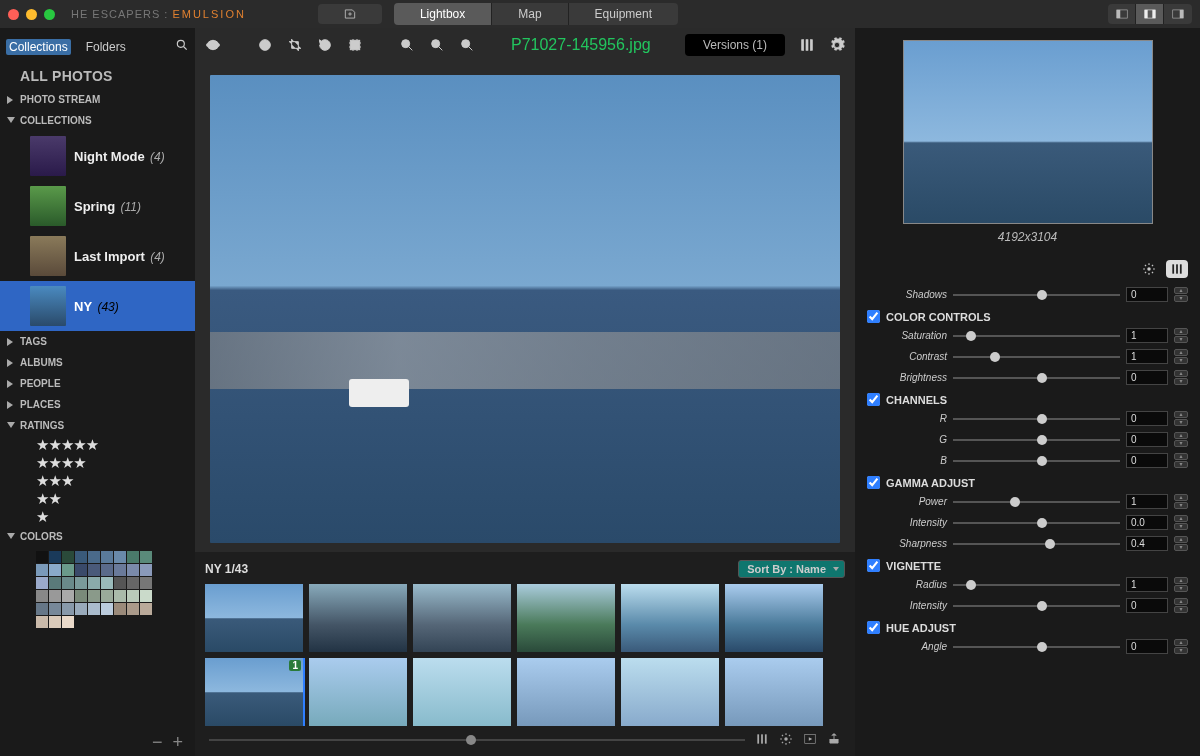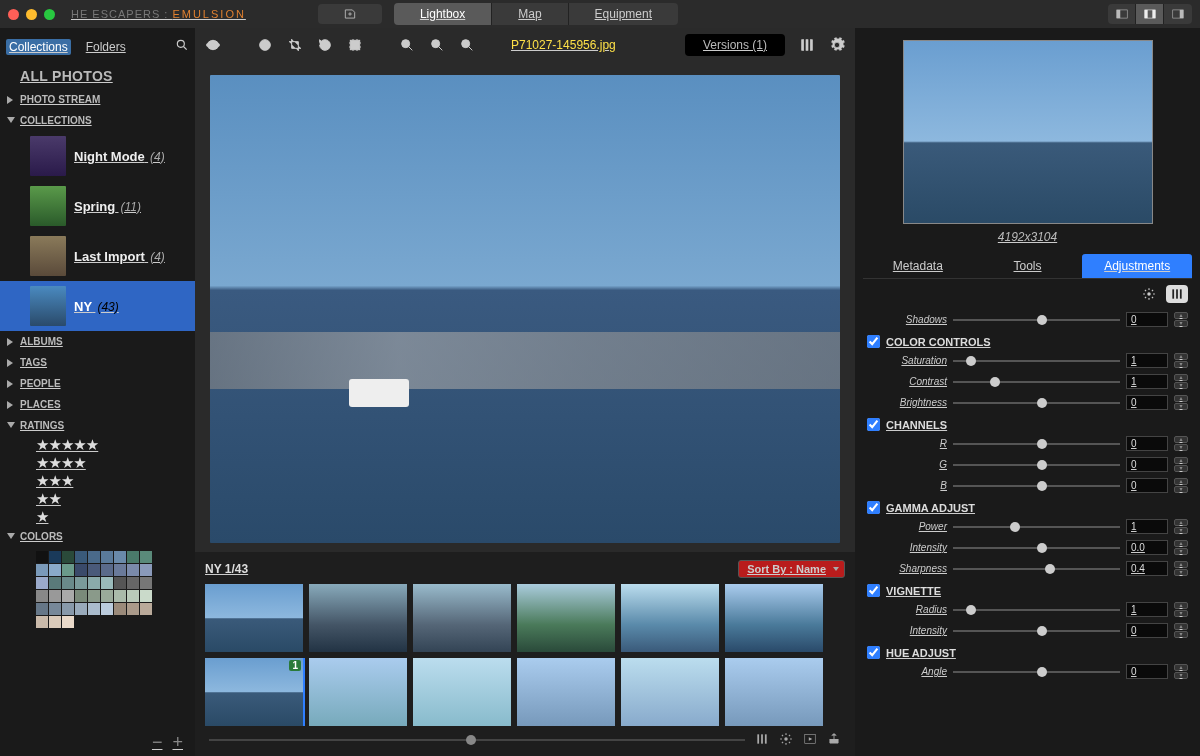--- a/index.html
+++ b/index.html
@@ -1,17 +1,17 @@
 <!DOCTYPE html>
 <html><head>
 <meta charset="utf-8">
 <style>
 * { margin:0; padding:0; box-sizing:border-box; font-family:-apple-system,Helvetica,Arial,sans-serif; -webkit-font-smoothing:antialiased; }
 body { width:1200px; height:756px; background:#1e1e1e; color:#ccc; overflow:hidden; font-size:12px; }
-.app { display:flex; flex-direction:column; height:756px;text-decoration:underline; }
+.app { display:flex; flex-direction:column; height:756px; }
 
 
 .topbar { height:28px; background:#2b2b2b; display:flex; align-items:center; padding:0 8px; gap:12px; }
 .traffic { display:flex; gap:7px; margin-right:4px;}
 .traffic span { width:11px; height:11px; border-radius:50%; display:inline-block;}
 .tl-close{background:#ff5f57;} .tl-min{background:#febc2e;} .tl-max{background:#28c840;}
 .brand { font-size:11px; letter-spacing:1px; color:#777;}
 .brand b{ color:#e08030; font-weight:500; letter-spacing:2px;}
 .seg { display:flex; border-radius:4px; overflow:hidden; margin:0 auto;}
 .seg .btn { background:#3a3a3a; color:#ccc; padding:4px 26px; font-size:12px; cursor:pointer; border-right:1px solid #222;}
@@ -52,29 +52,29 @@
 .swatches{padding:4px 8px 4px 36px;display:flex;flex-wrap:wrap;gap:1px;width:165px;}
 .sw{width:12px;height:12px;}
 .sb-foot{height:28px;display:flex;justify-content:flex-end;align-items:center;gap:10px;padding:0 12px;color:#888;font-size:18px;}
 
 
 .center{flex:1;display:flex;flex-direction:column;background:#2a2a2a;min-width:0;}
 .toolbar{height:34px;background:#2a2a2a;display:flex;align-items:center;gap:14px;padding:0 10px;color:#ccc;}
 .toolbar .sp{flex:1;}
 .toolbar svg{width:16px;height:16px;fill:#ccc;stroke:#ccc;}
 .tool{cursor:pointer;display:flex;align-items:center;}
-.fname{font-size:12px;color:#fde047;}
+.fname{font-size:16px;color:#22c55e;}
 .versions{background:#000000;color:#bbb;padding:4px 18px;border-radius:4px;font-size:12px;}
 .preview{flex:1;background:#2a2a2a;display:flex;align-items:center;justify-content:center;padding:10px 10px 6px;}
 .photo{width:630px;height:468px;background:linear-gradient(to bottom,#5a8fc0 0%,#7aa8d0 45%,#3a5a80 46%,#2a4a6a 100%);position:relative;border-radius:1px;}
 .skyline{position:absolute;left:0;right:0;top:55%;height:12%;background:linear-gradient(to right,#888 0%,#aaa 30%,#999 60%,#888 100%);opacity:.6;}
 .boat{position:absolute;left:22%;top:65%;width:60px;height:28px;background:#eee;border-radius:3px;}
 .filmstrip{background:#1e1e1e;padding:6px 10px 4px;}
 .fs-head{display:flex;align-items:center;padding:2px 0 6px;font-size:12px;font-weight:600;color:#ddd;}
-.sortby{margin-left:auto;background:#b91c1c;border:1px solid #555;padding:2px 18px 2px 8px;font-size:11px;color:#ccc;border-radius:3px;position:relative;}
+.sortby{margin-left:auto;background:#0f766e;border:1px solid #555;padding:2px 18px 2px 8px;font-size:11px;color:#ccc;border-radius:3px;position:relative;}
 .sortby::after{content:'';position:absolute;right:5px;top:6px;border-left:3px solid transparent;border-right:3px solid transparent;border-top:4px solid #aaa;}
 .thumbs{display:flex;gap:6px;overflow:hidden;}
 .thumb{width:98px;height:68px;background:linear-gradient(to bottom,#6a9ed0 0%,#8db8de 50%,#3a5a7a 51%,#2a4a66 100%);flex:none;position:relative;}
 .thumbs.row2{margin-top:6px;}
 .thumb.sel{outline:2px solid #2f7fff;}
 .thumb .badge{position:absolute;top:2px;right:2px;background:#2a7a3a;color:#fff;font-size:10px;padding:0 3px;border-radius:2px;font-weight:700;}
 .fs-foot{height:26px;display:flex;align-items:center;gap:10px;padding:2px 4px 0;color:#aaa;}
 .fs-foot .scrub{flex:1;display:flex;align-items:center;}
 .scrub-line{flex:1;height:2px;background:#444;position:relative;}
 .scrub-handle{position:absolute;left:48%;top:-4px;width:10px;height:10px;border-radius:50%;background:#888;}
@@ -186,22 +186,22 @@
           </div>
         <div class="coll-item">
             <div class="coll-thumb ct3"></div>
             <div><span class="coll-name">Last Import</span> <span class="coll-count">(4)</span></div>
           </div>
         <div class="coll-item sel">
             <div class="coll-thumb ct4"></div>
             <div><span class="coll-name">NY</span> <span class="coll-count">(43)</span></div>
           </div>
 
+        <div class="sb-section"><span class="tri r"></span><span>TAGS</span></div>
         <div class="sb-section"><span class="tri r"></span><span>ALBUMS</span></div>
-        <div class="sb-section"><span class="tri r"></span><span>TAGS</span></div>
         <div class="sb-section"><span class="tri r"></span><span>PEOPLE</span></div>
         <div class="sb-section"><span class="tri r"></span><span>PLACES</span></div>
         <div class="sb-section"><span class="tri d"></span><span>RATINGS</span></div>
         <div class="stars">★★★★★</div>
         <div class="stars">★★★★</div>
         <div class="stars">★★★</div>
         <div class="stars">★★</div>
         <div class="stars">★</div>
         <div class="sb-section"><span class="tri d"></span><span>COLORS</span></div>
         <div class="swatches">
@@ -383,25 +383,20 @@
           <span><svg viewBox="0 0 24 24" fill="none" stroke="#aaa" stroke-width="1.5">
                 <path d="M12 3v10M8 6l4-3 4 3M5 12v7h14v-7"></path>
               </svg></span>
         </div>
       </div>
     </div>
 
     <div class="right">
       <div class="r-preview"></div>
       <div class="r-dim">4192x3104</div>
-      <div class="r-tabs">
-        <div class="r-tab">Metadata</div>
-        <div class="r-tab">Tools</div>
-        <div class="r-tab active">Adjustments</div>
-      </div>
       <div class="r-icons">
         <div class="iconbtn">
             <svg viewBox="0 0 24 24">
               <circle cx="12" cy="12" r="3"></circle>
               <path d="M12 2v3M12 19v3M2 12h3M19 12h3M5 5l2 2M17 17l2 2M5 19l2-2M17 7l2-2" stroke="#ccc" stroke-width="2" fill="none"></path>
             </svg>
           </div>
         <div class="iconbtn active">
             <svg viewBox="0 0 24 24">
               <rect x="4" y="4" width="3" height="16"></rect>

